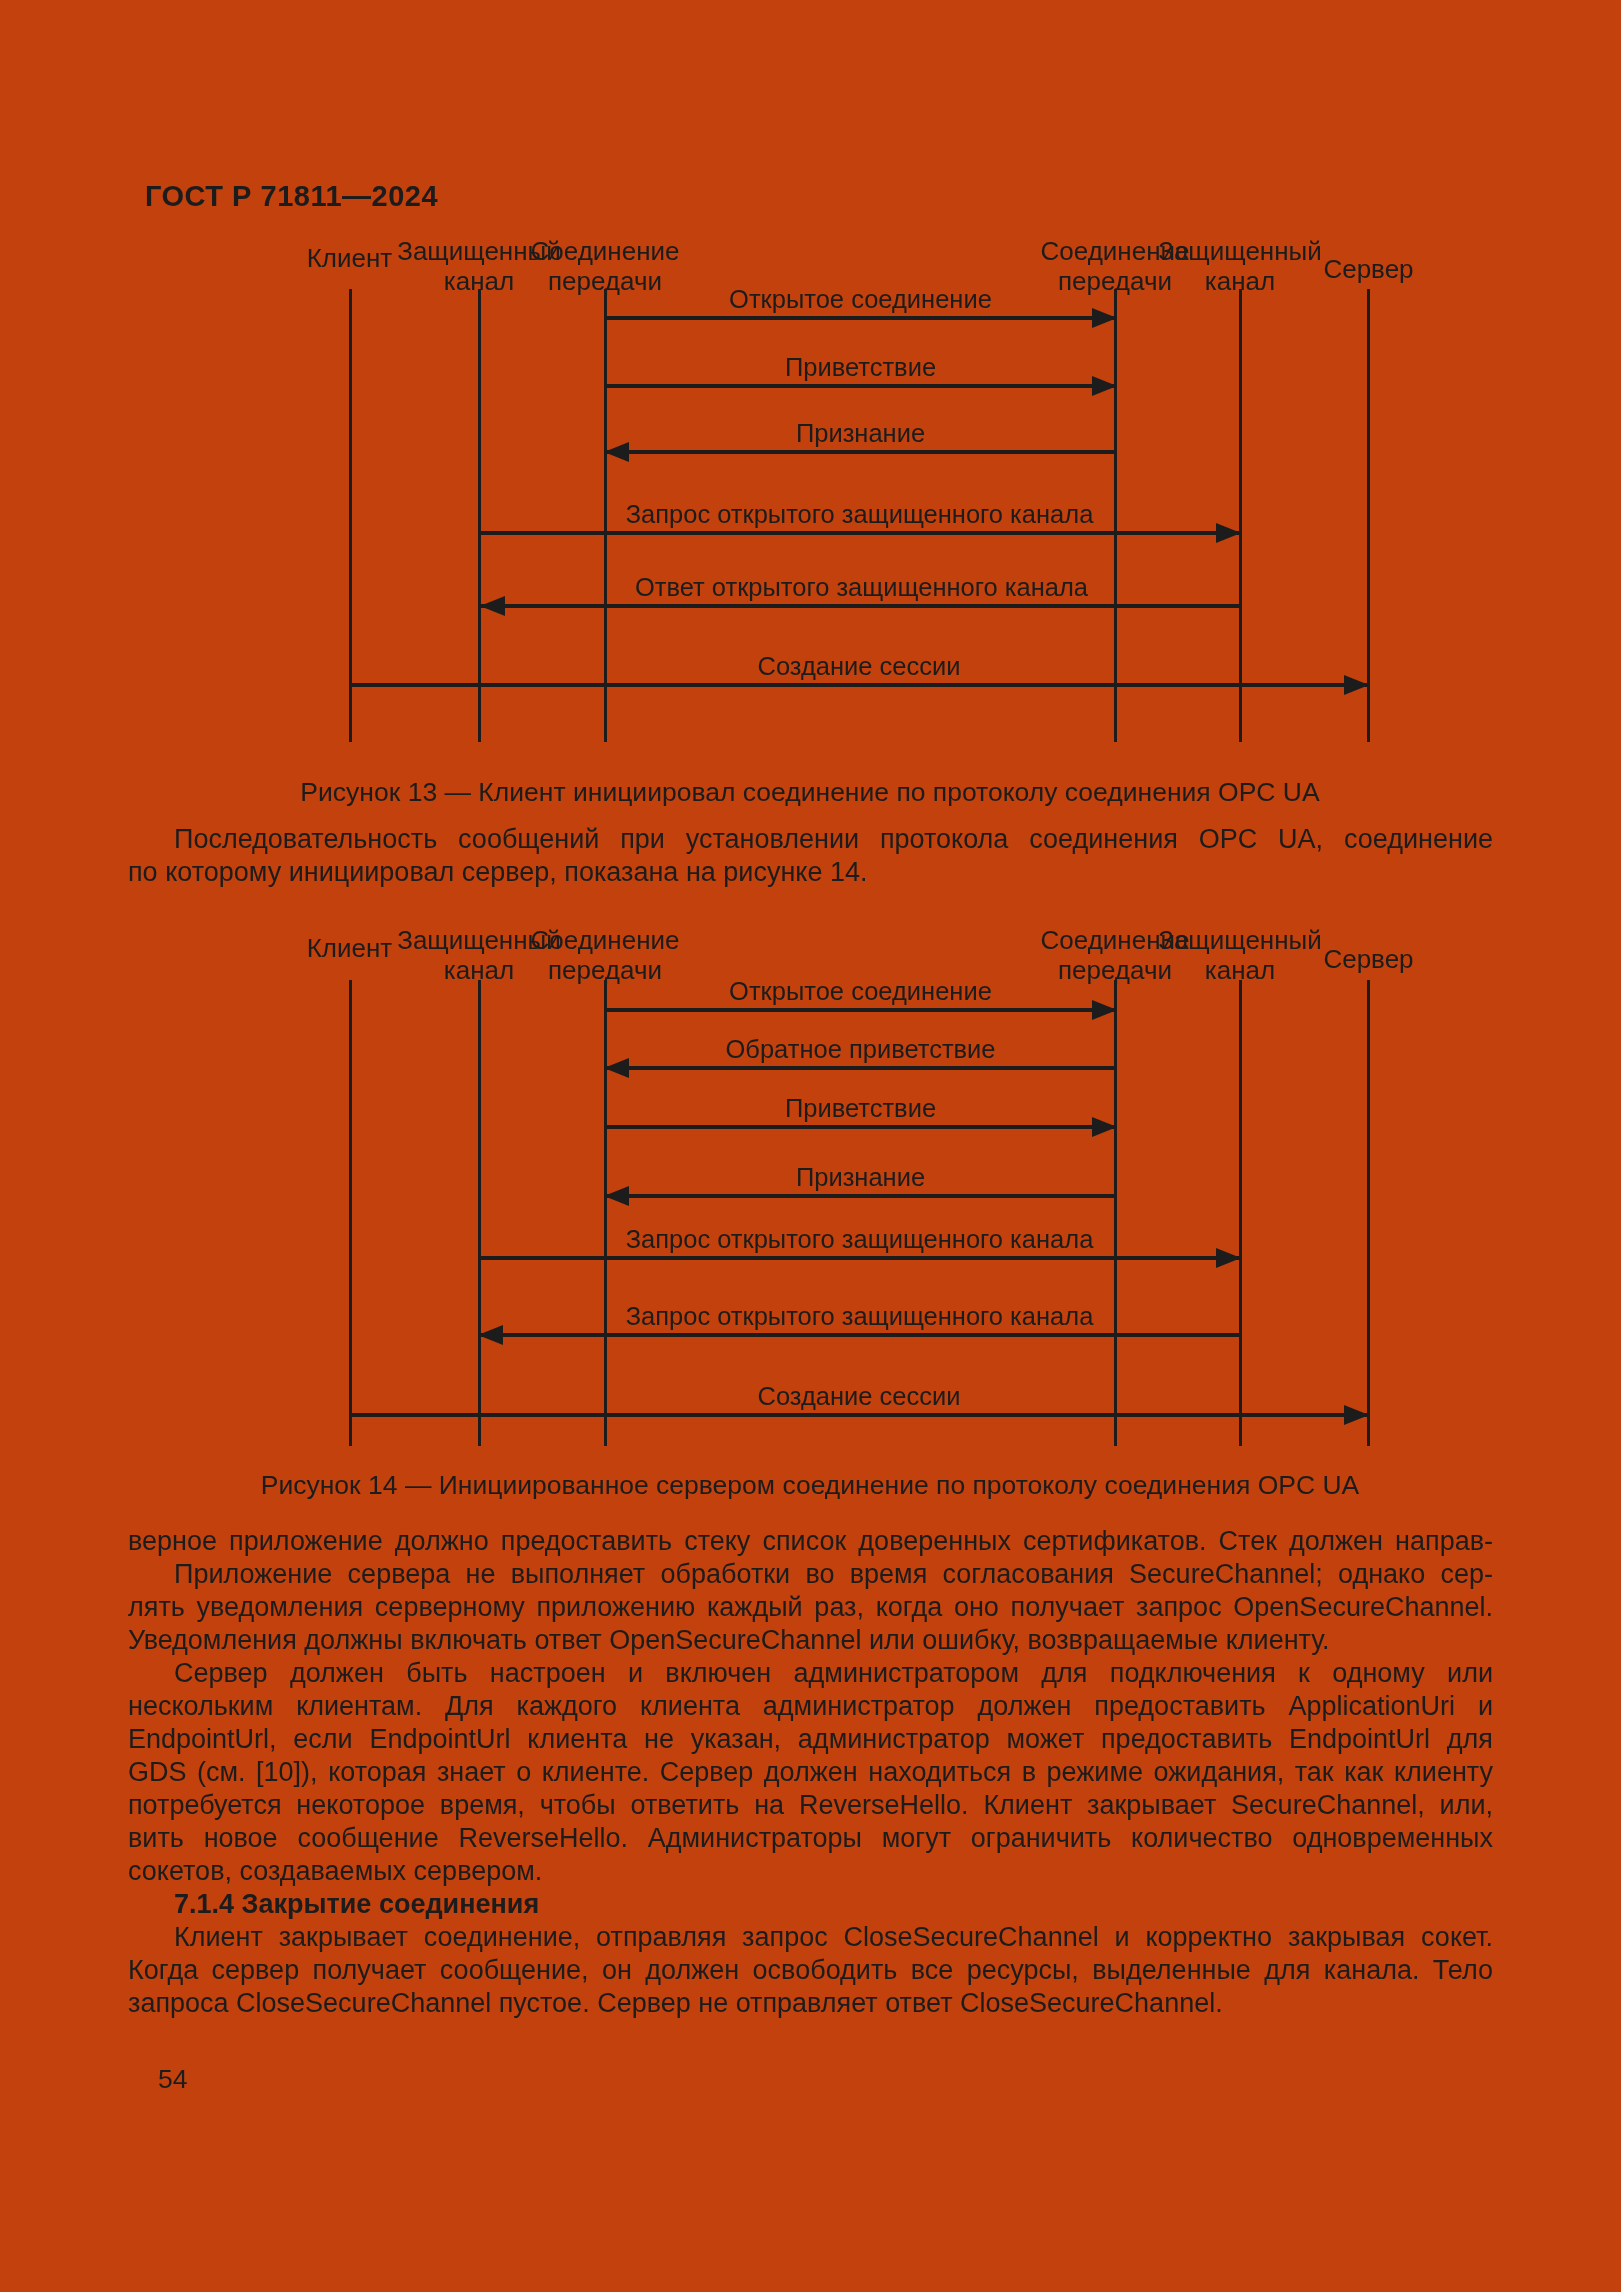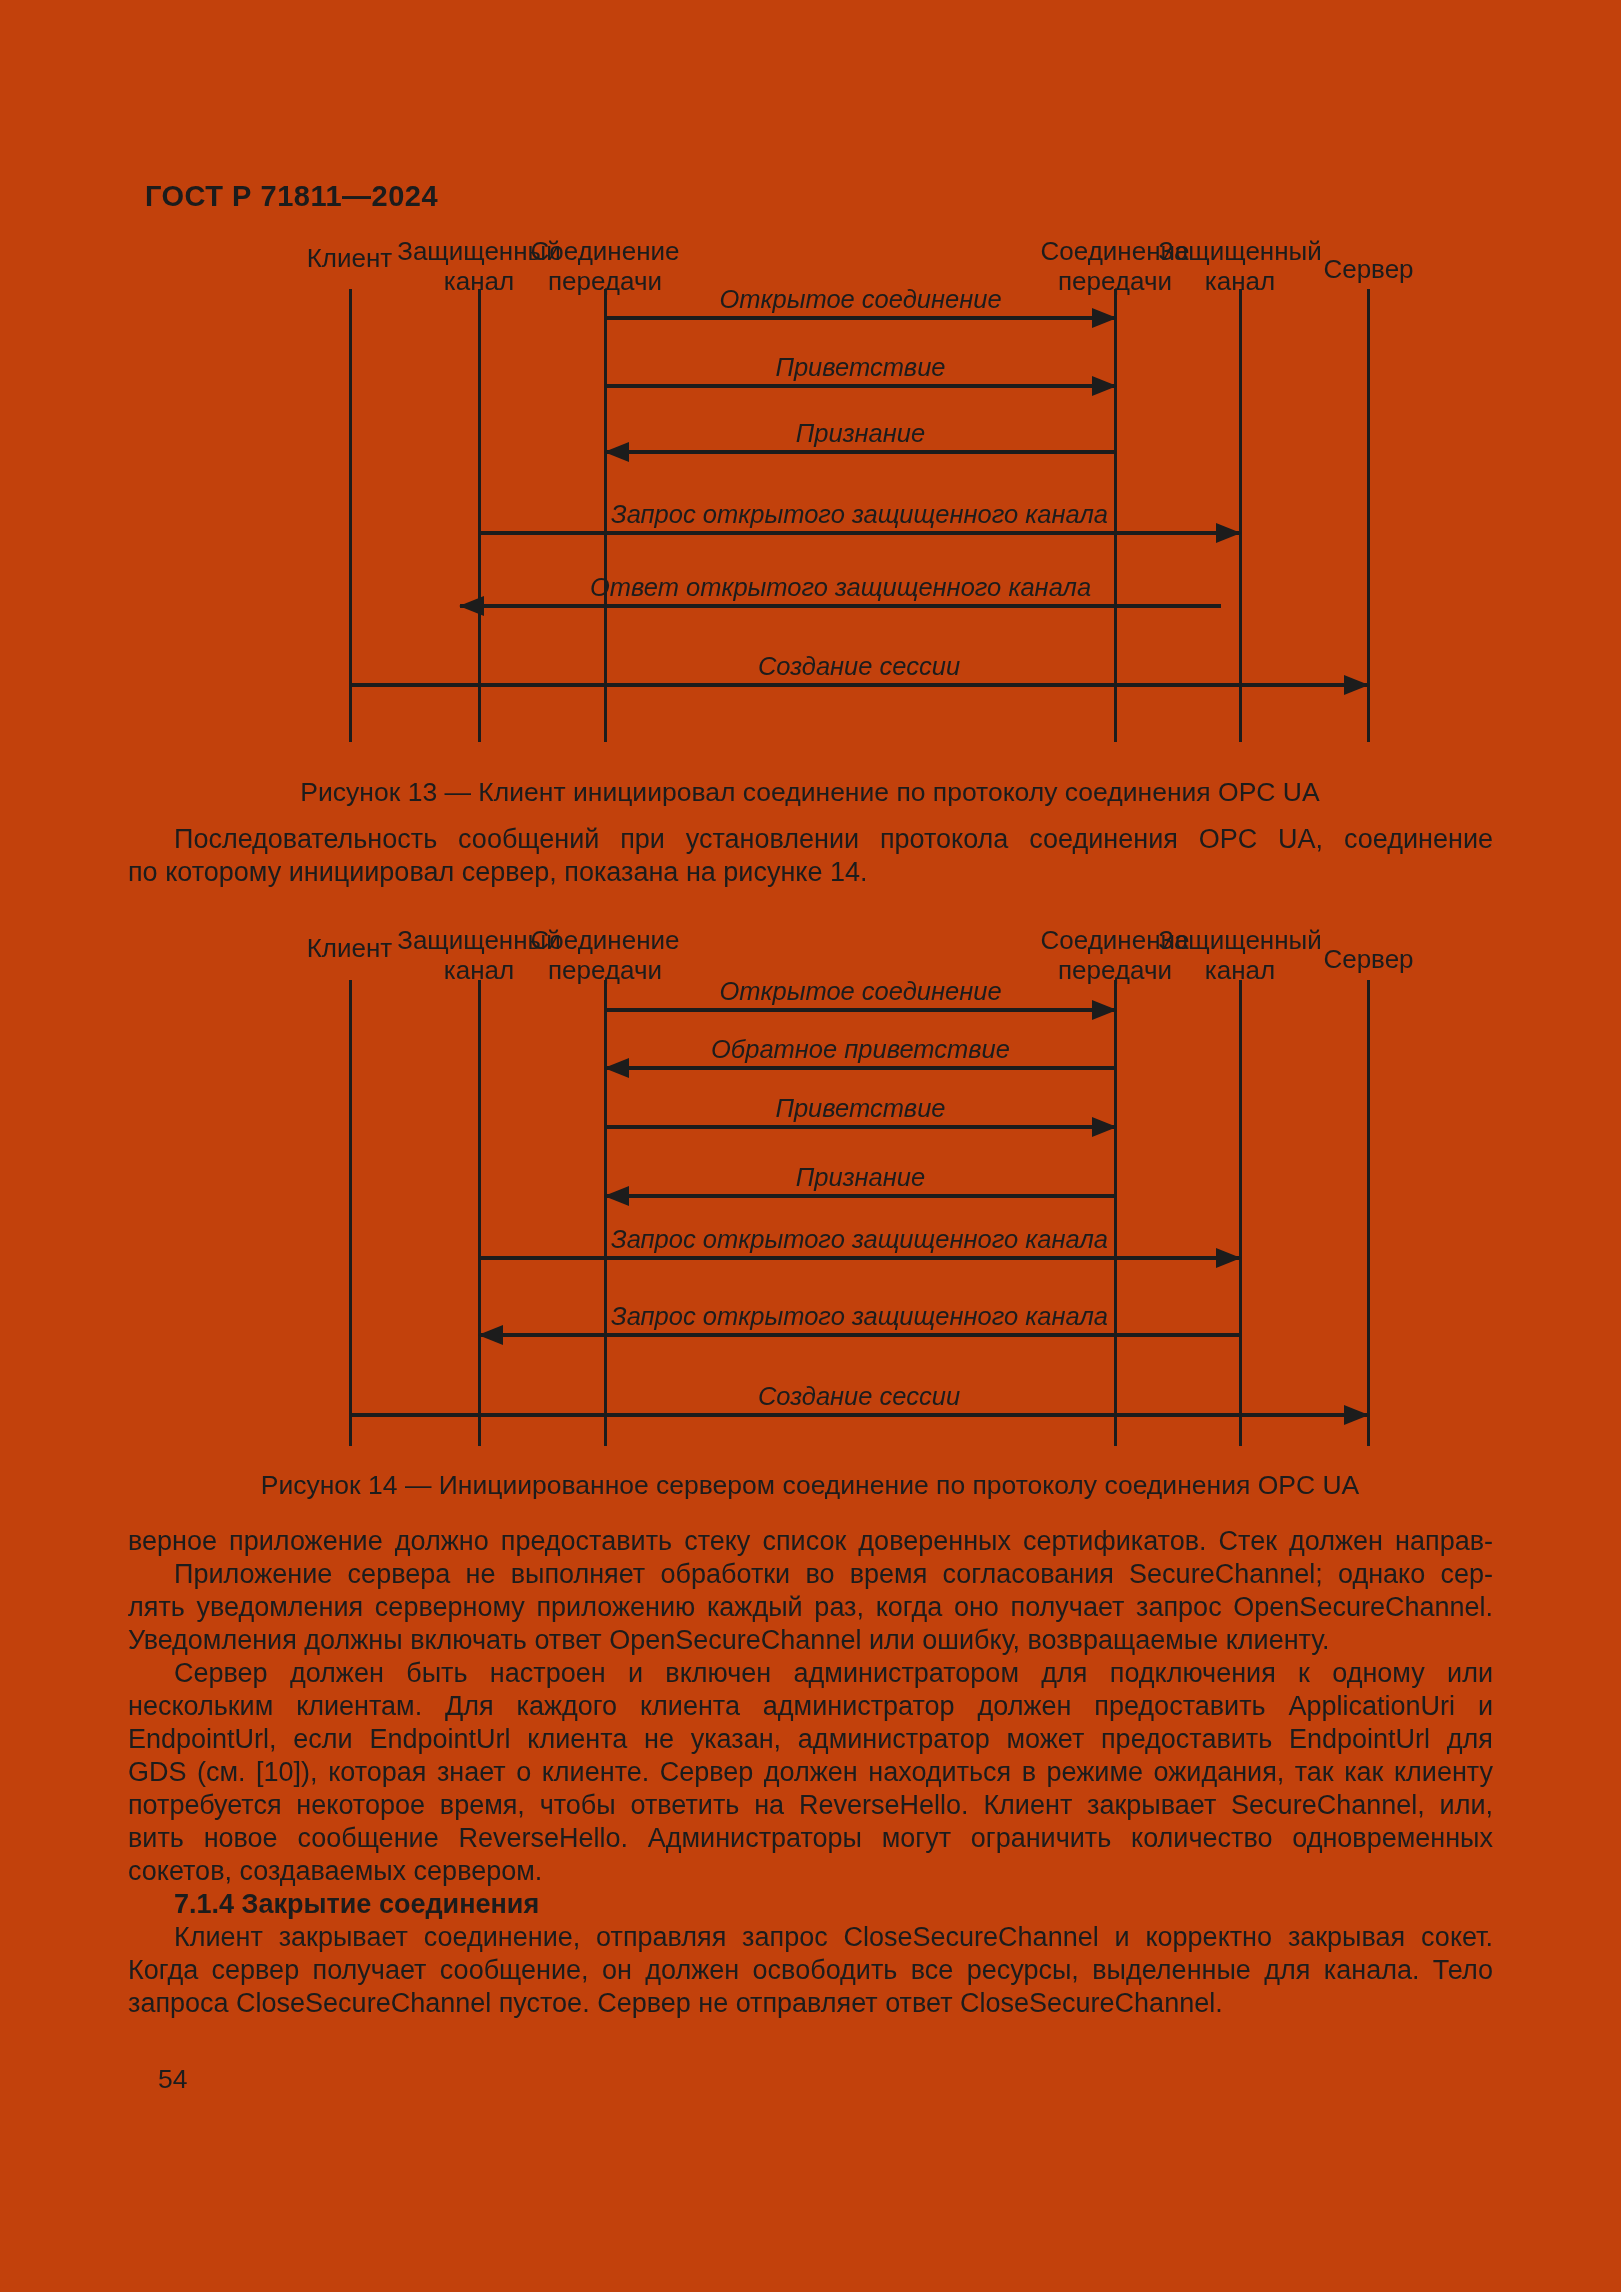--- a/index.html
+++ b/index.html
@@ -4,21 +4,21 @@
 <style>
   html,body{margin:0;padding:0;background:#e8e8e8;}
   .page{
     position:relative;width:1621px;height:2293px;background:#c2410c;
     font-family:"Liberation Sans", sans-serif;color:#1c1c1c;overflow:hidden;
   }
   .doc-header{position:absolute;left:145px;top:180px;font-size:29px;font-weight:bold;letter-spacing:0.5px;}
   
   .lifeline{position:absolute;width:2.9px;background:#1c1c1c;}
   .col-label{position:absolute;font-size:26px;line-height:30px;text-align:center;}
-  .message{position:absolute;font-style:italic;}
+  .message{position:absolute;}
   .msg-label{font-size:25.5px;line-height:26.5px;text-align:center;white-space:nowrap;width:100%;}
   .msg-line{position:absolute;left:0;right:0;top:30px;height:3.9px;background:#1c1c1c;}
   .message.right .msg-line::after{
     content:"";position:absolute;right:-1px;top:50%;transform:translateY(-50%);
     border-left:25.5px solid #1c1c1c;border-top:10.8px solid transparent;border-bottom:10.8px solid transparent;
   }
   .message.left .msg-line::before{
     content:"";position:absolute;left:-1px;top:50%;transform:translateY(-50%);
     border-right:25.5px solid #1c1c1c;border-top:10.8px solid transparent;border-bottom:10.8px solid transparent;
   }
@@ -63,21 +63,21 @@
       <div class="msg-line"></div>
     </div>
     <div class="message left" style="left:605px;top:420px;width:511px;">
       <div class="msg-label">Признание</div>
       <div class="msg-line"></div>
     </div>
     <div class="message right" style="left:479px;top:501px;width:761px;">
       <div class="msg-label">Запрос открытого защищенного канала</div>
       <div class="msg-line"></div>
     </div>
-    <div class="message left" style="left:460px;top:574px;width:761px;">
+    <div class="message left" style="left:481px;top:574px;width:761px;">
       <div class="msg-label">Ответ открытого защищенного канала</div>
       <div class="msg-line"></div>
     </div>
     <div class="message right" style="left:350px;top:653px;width:1018px;">
       <div class="msg-label">Создание сессии</div>
       <div class="msg-line"></div>
     </div>
   </div>
   <div class="fig-caption" style="top:777px;">Рисунок 13 — Клиент инициировал соединение по протоколу соединения OPC UA</div>
 

